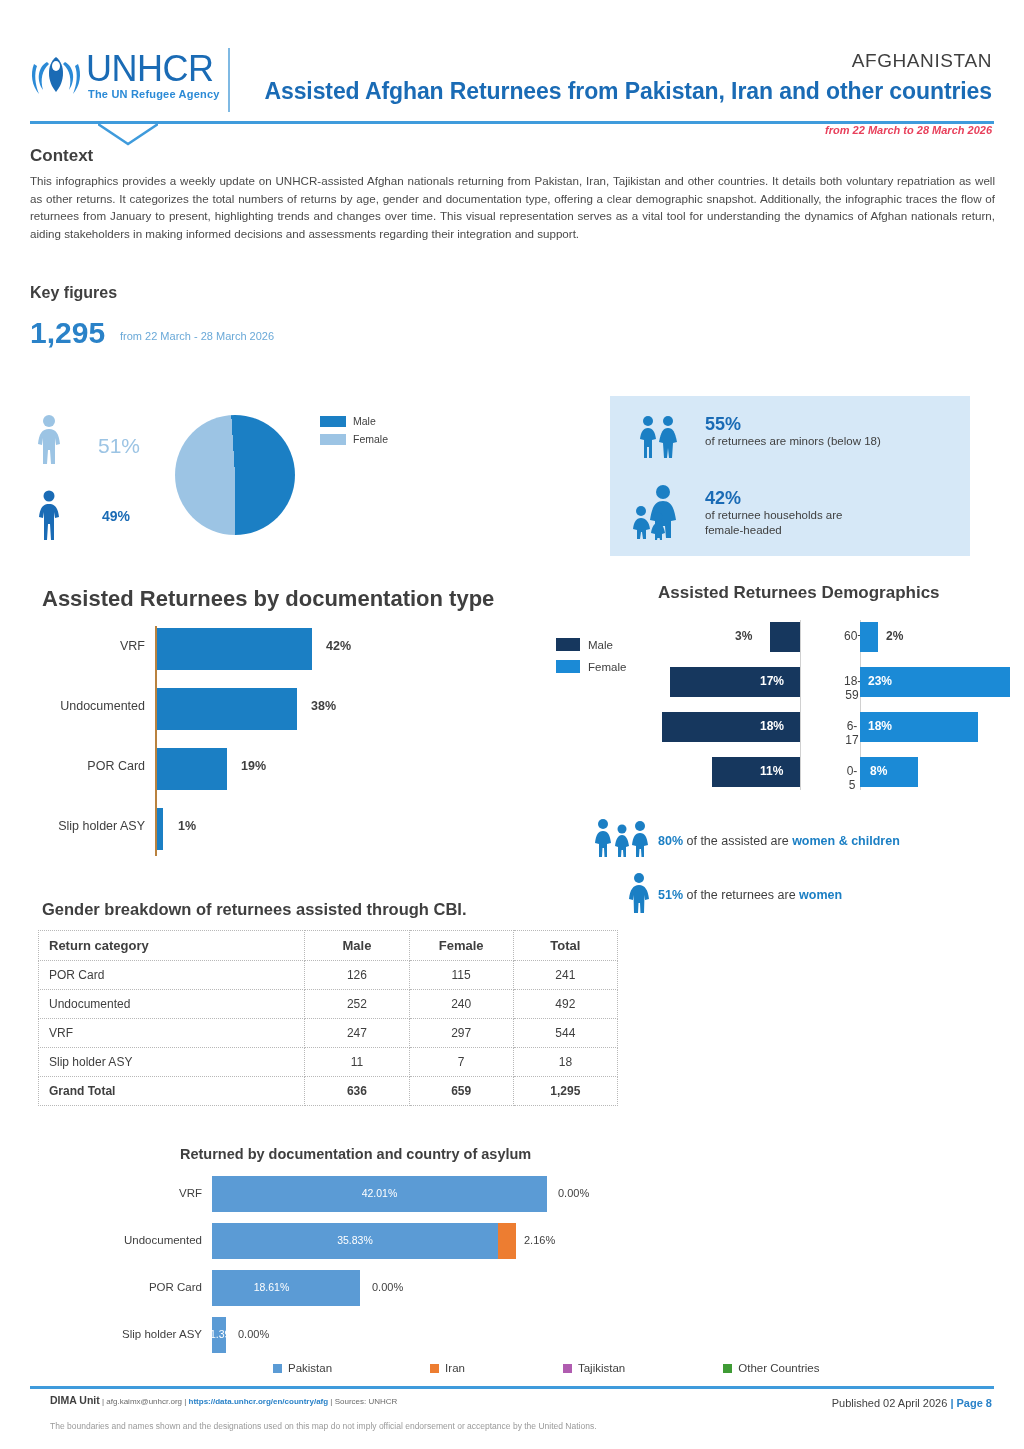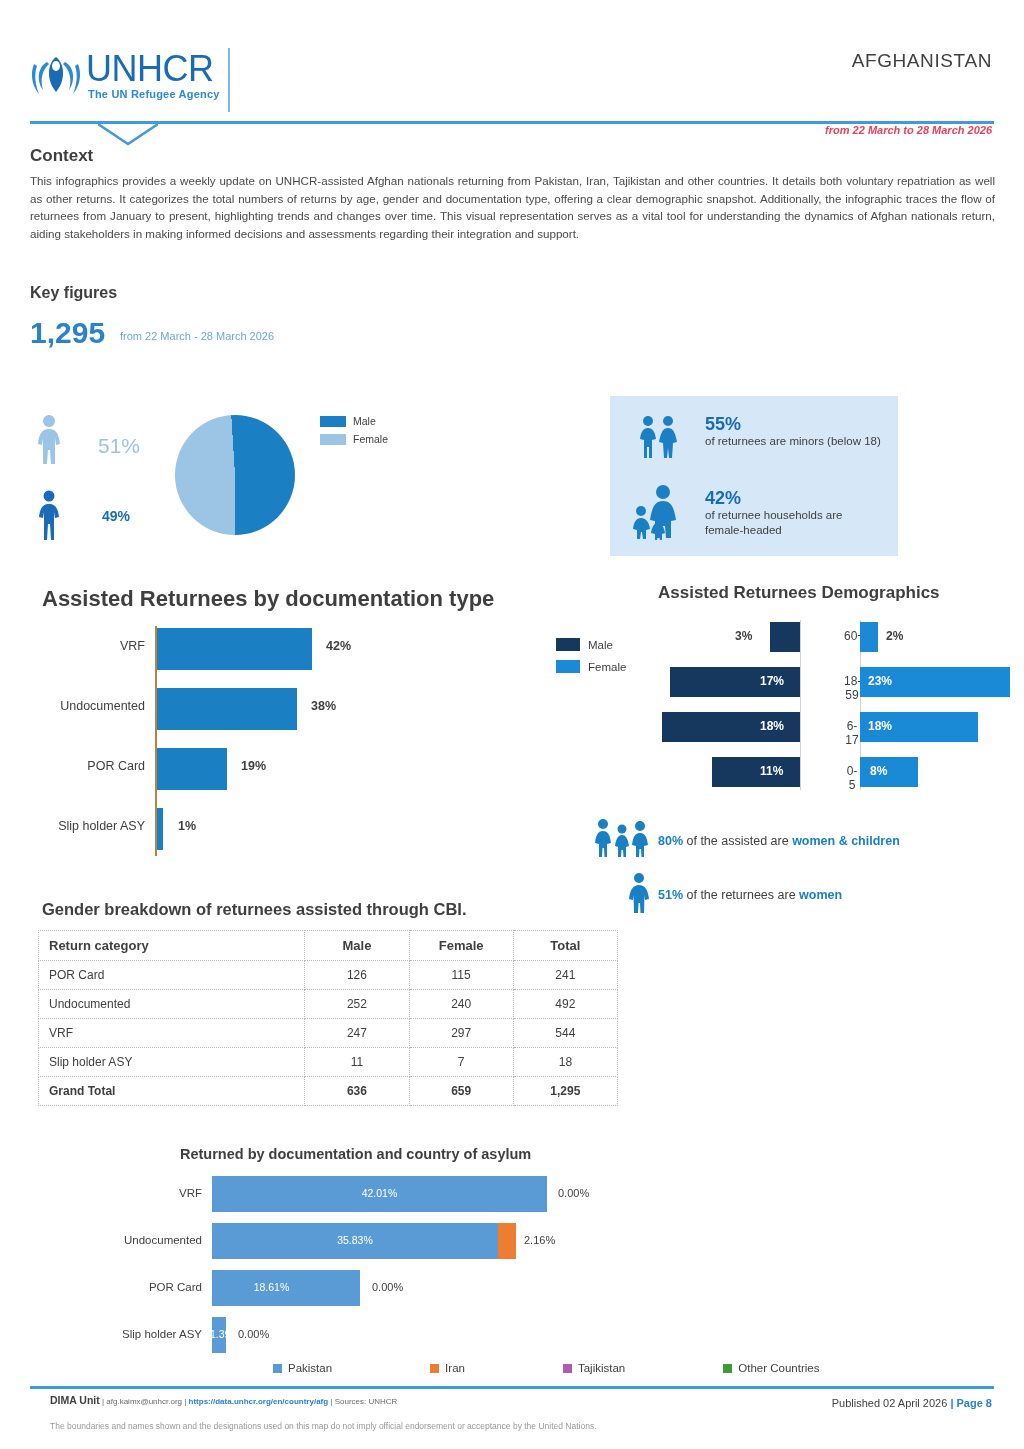--- a/index.html
+++ b/index.html
@@ -49,21 +49,21 @@
   #pct-male{ position:absolute; left:102px; top:508px; font-size:14px; font-weight:bold; color:#1a6bb5; }
 
   #pie{ position:absolute; left:175px; top:415px; width:120px; height:120px; border-radius:50%;
         background:conic-gradient(from 180deg, #9cc4e4 0deg 176.4deg, #1b7fc4 176.4deg 360deg); }
 
   #pie-legend{ position:absolute; left:320px; top:415px; font-size:10.5px; color:#404040; }
   #pie-legend .row{ display:flex; align-items:center; margin-bottom:6px; }
   #pie-legend .sw{ width:26px; height:11px; margin-right:7px; }
 
   
-  #statbox{ position:absolute; left:610px; top:396px; width:288px; height:160px; background:#d6e8f7; }
+  #statbox{ position:absolute; left:610px; top:396px; width:360px; height:160px; background:#d6e8f7; }
   .stat-row{ position:absolute; }
   .stat-pct{ font-size:18px; font-weight:bold; color:#1a6bb5; line-height:20px; }
   .stat-txt{ font-size:11.5px; color:#404040; line-height:15px; }
 
   
   #doc-title{ position:absolute; left:42px; top:586px; font-size:22px; font-weight:bold; color:#3f3f3f; }
   #doc-chart{ position:absolute; left:30px; top:626px; width:420px; height:230px; }
   #doc-axis{ position:absolute; left:125px; top:0; width:2px; height:230px; background:#b9823f; }
   .doc-row{ position:absolute; left:0; width:420px; height:46px; }
   .doc-label{ position:absolute; right:305px; width:160px; text-align:right; font-size:12.5px;
@@ -138,20 +138,21 @@
       <path d="M35 10 C44 15 46 28 39 38 C42 28 40 18 33 12 Z" fill="#2b8ad6"></path>
       <path d="M4 12 C0 22 2 34 9 42 C5 32 4 22 7 14 Z" fill="#2b8ad6"></path>
       <path d="M48 12 C52 22 50 34 43 42 C47 32 48 22 45 14 Z" fill="#2b8ad6"></path>
     </svg>
     <div id="logo-word">UNHCR</div>
     <div id="logo-tag">The UN Refugee Agency</div>
   </div>
   <div id="logo-divider"></div>
 
   <div id="country">AFGHANISTAN</div>
+  <div id="main-title">Assisted Afghan Returnees from Pakistan, Iran and other countries</div>
 
   <div id="header-rule"></div>
   <svg id="notch" viewBox="0 0 60 22">
     <polyline points="0,0 30,20 60,0" fill="none" stroke="#3f9bdc" stroke-width="2.5"></polyline>
   </svg>
   <div id="daterange">from 22 March to 28 March 2026</div>
 </div>
 
 <div id="context">
   <h2>Context</h2>

